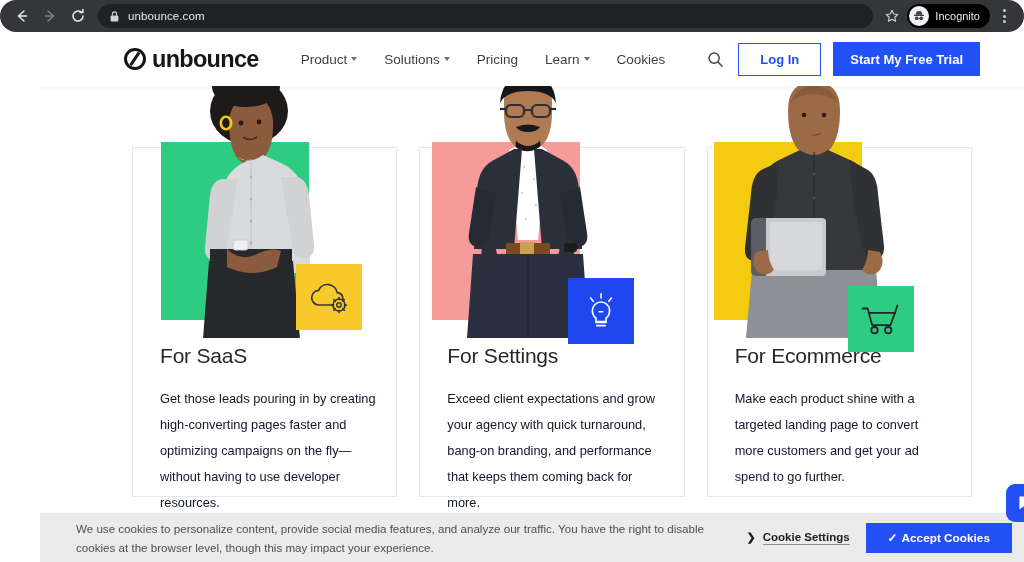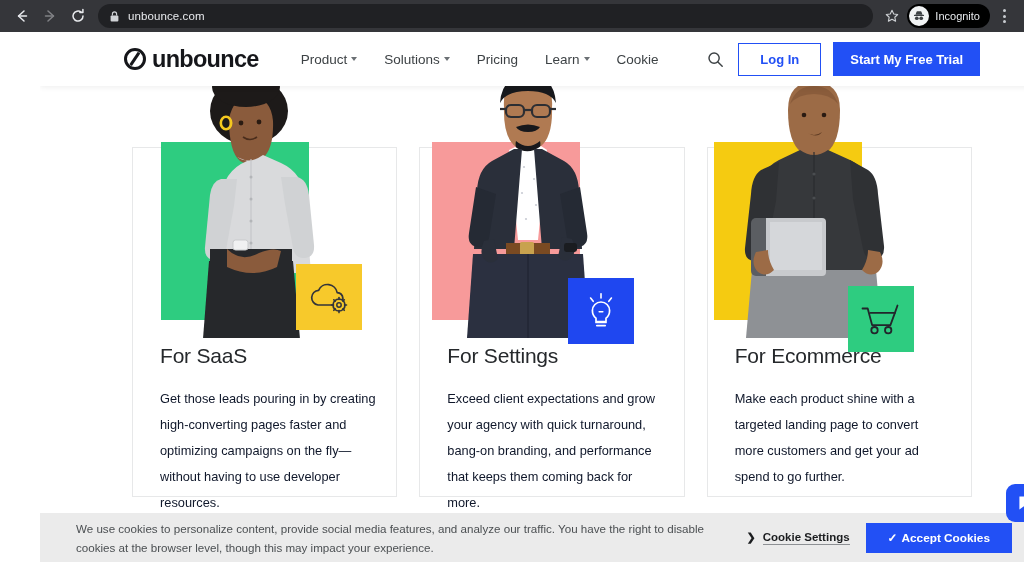--- a/index.html
+++ b/index.html
@@ -10,20 +10,21 @@
     background: #ffffff;
   }
 
   
   .browser-chrome {
     position: absolute; top: 0; left: 0;
     width: 1024px; height: 32px;
     background: #35363a;
     display: flex; align-items: center;
     padding: 0 8px;
+    border-radius: 16px;
   }
   .nav-btn {
     width: 28px; height: 28px;
     display: flex; align-items: center; justify-content: center;
     border-radius: 50%;
     flex: 0 0 auto;
   }
   .nav-btn svg { display: block; }
   .nav-btn.disabled { opacity: 0.42; }
   .omnibox {
@@ -322,21 +323,21 @@
         <span class="caret"></span>
       </div>
       <div class="nav-item">
         <span>Pricing</span>
       </div>
       <div class="nav-item">
         <span>Learn</span>
         <span class="caret"></span>
       </div>
       <div class="nav-item">
-        <span>Cookie</span>
+        <span>Cookies</span>
       </div>
     </nav>
 
     <div class="header-right">
       <div class="search-icon-btn">
         <svg width="17" height="17" viewBox="0 0 17 17">
           <circle cx="7.1" cy="7.1" r="5.1" fill="none" stroke="#3d4245" stroke-width="1.45"></circle>
           <path d="M10.9 10.9 L15.2 15.2" stroke="#3d4245" stroke-width="1.45" stroke-linecap="round"></path>
         </svg>
       </div>

